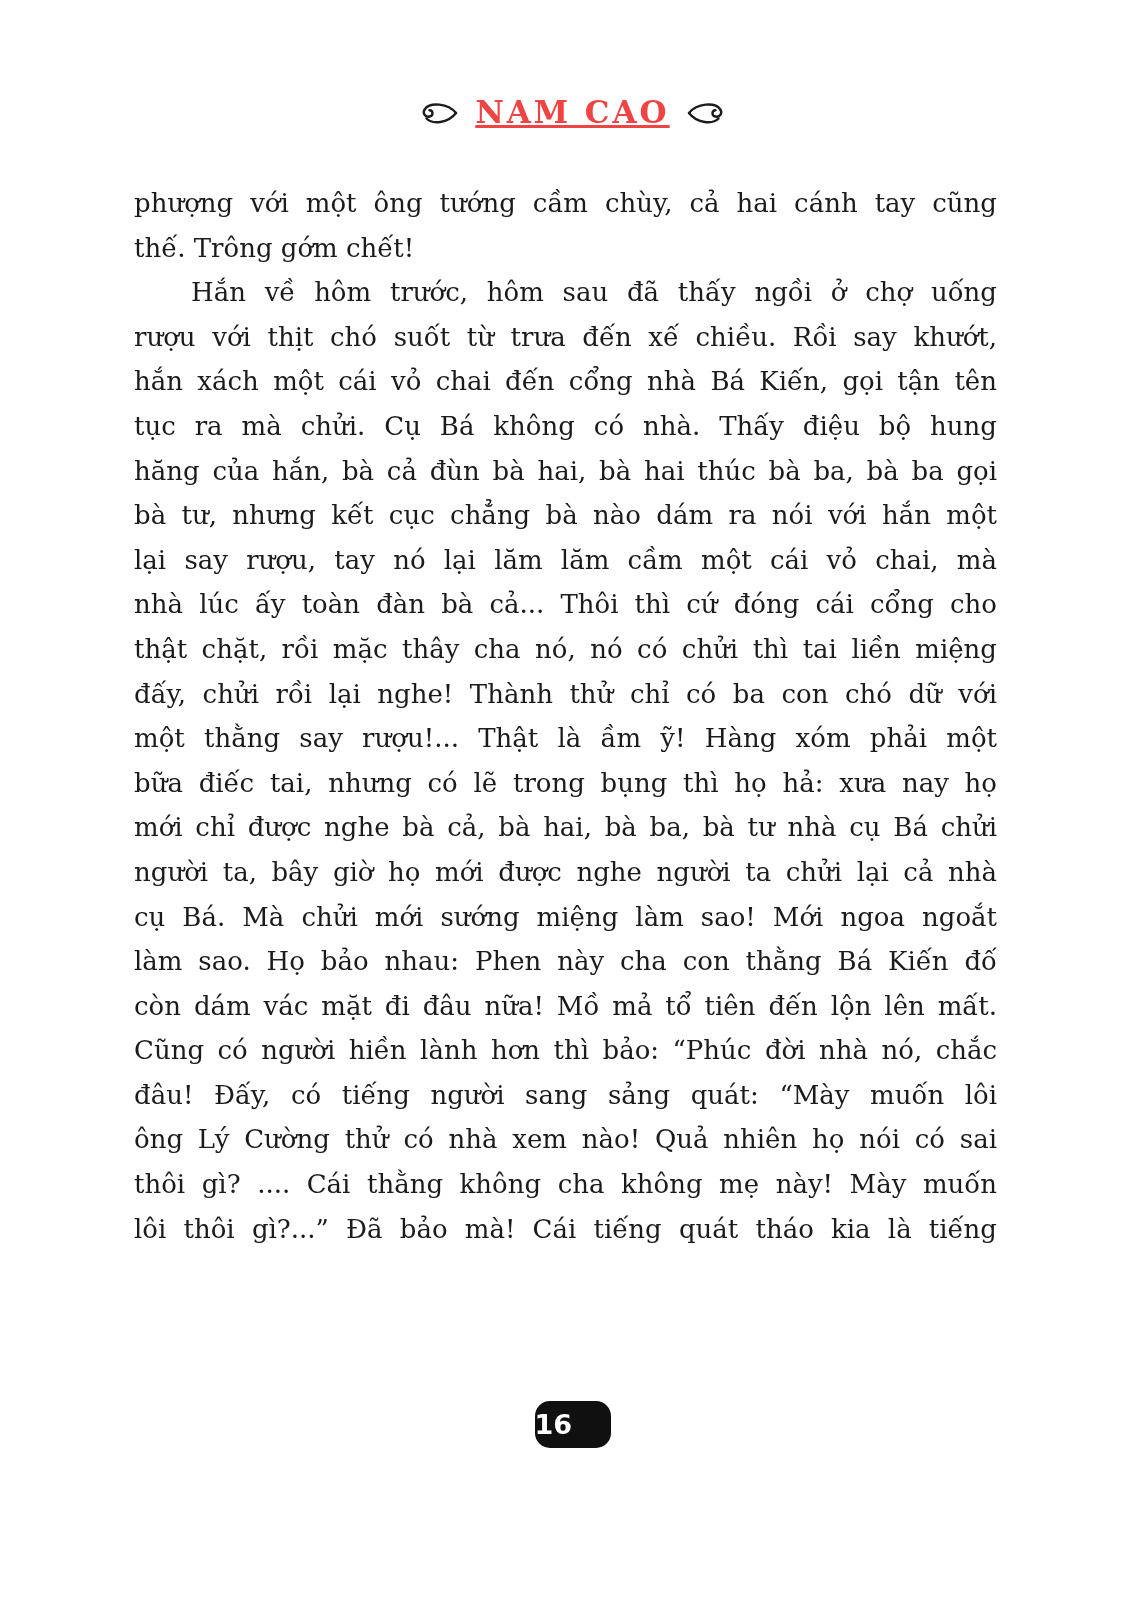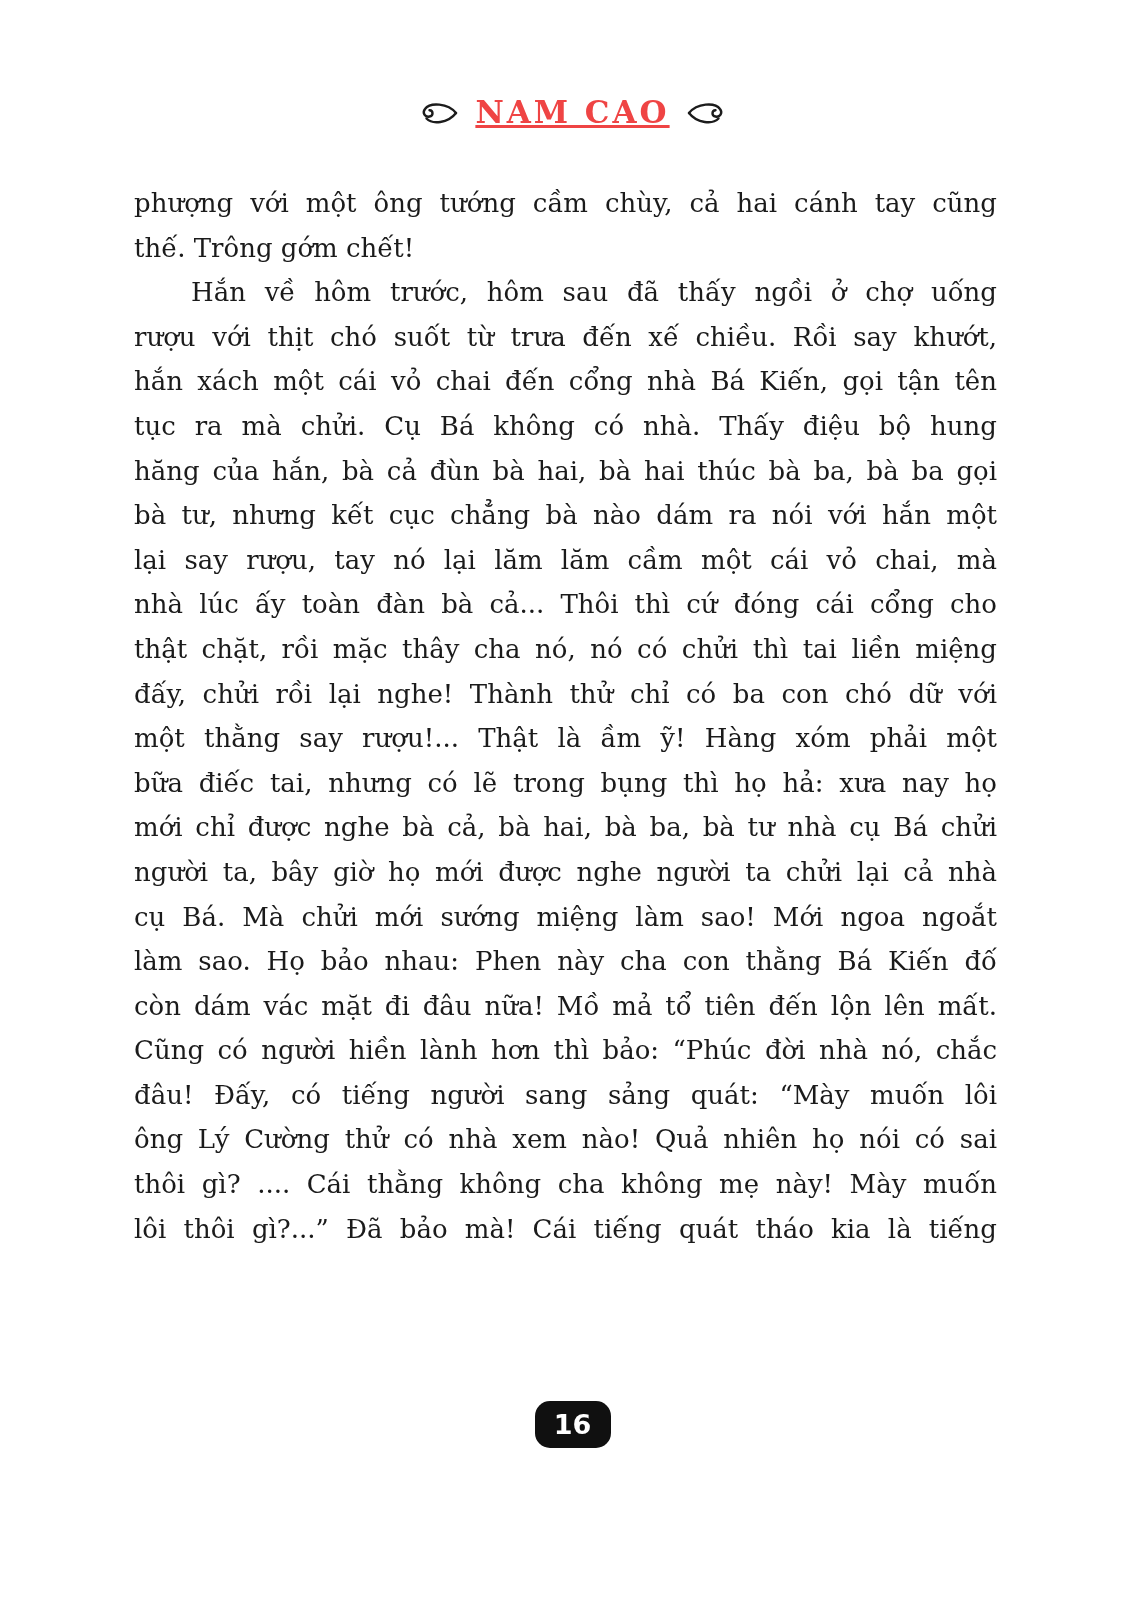--- a/index.html
+++ b/index.html
@@ -72,21 +72,21 @@
     position: absolute;
     top: 1401px;
     left: 50%;
     transform: translateX(-50%);
     min-width: 76px;
     height: 47px;
     background: #101010;
     border-radius: 15px;
     display: flex;
     align-items: center;
-    justify-content: center;
+    justify-content: flex-start;
     color: #ffffff;
     font-family: "DejaVu Sans", "Liberation Sans", sans-serif;
     font-size: 27px;
     font-weight: bold;
   }
 </style>
 </head>
 <body>
 
 <div class="page">

